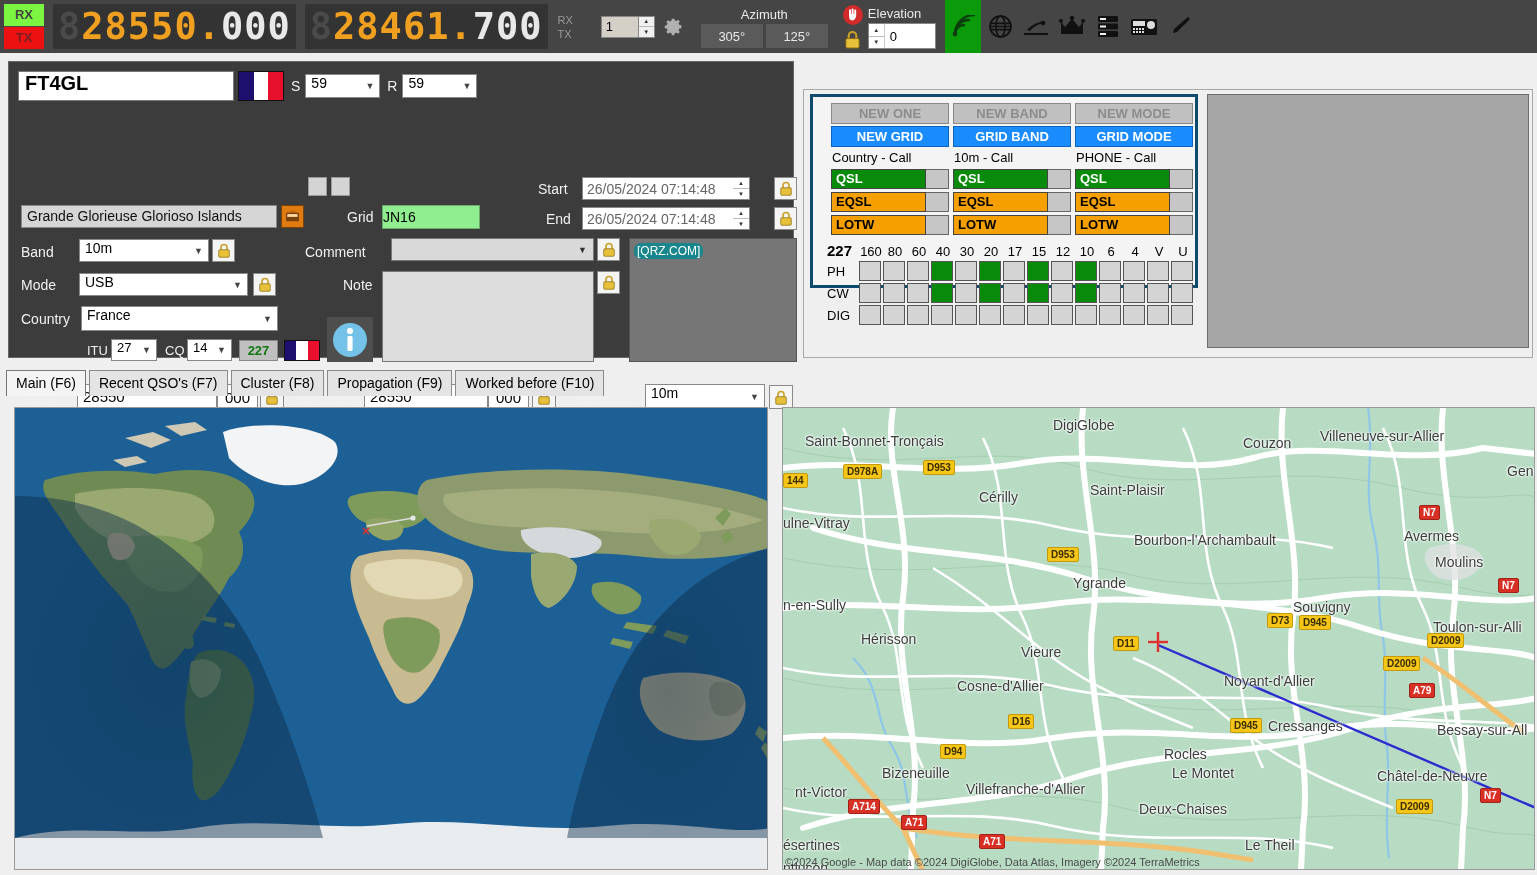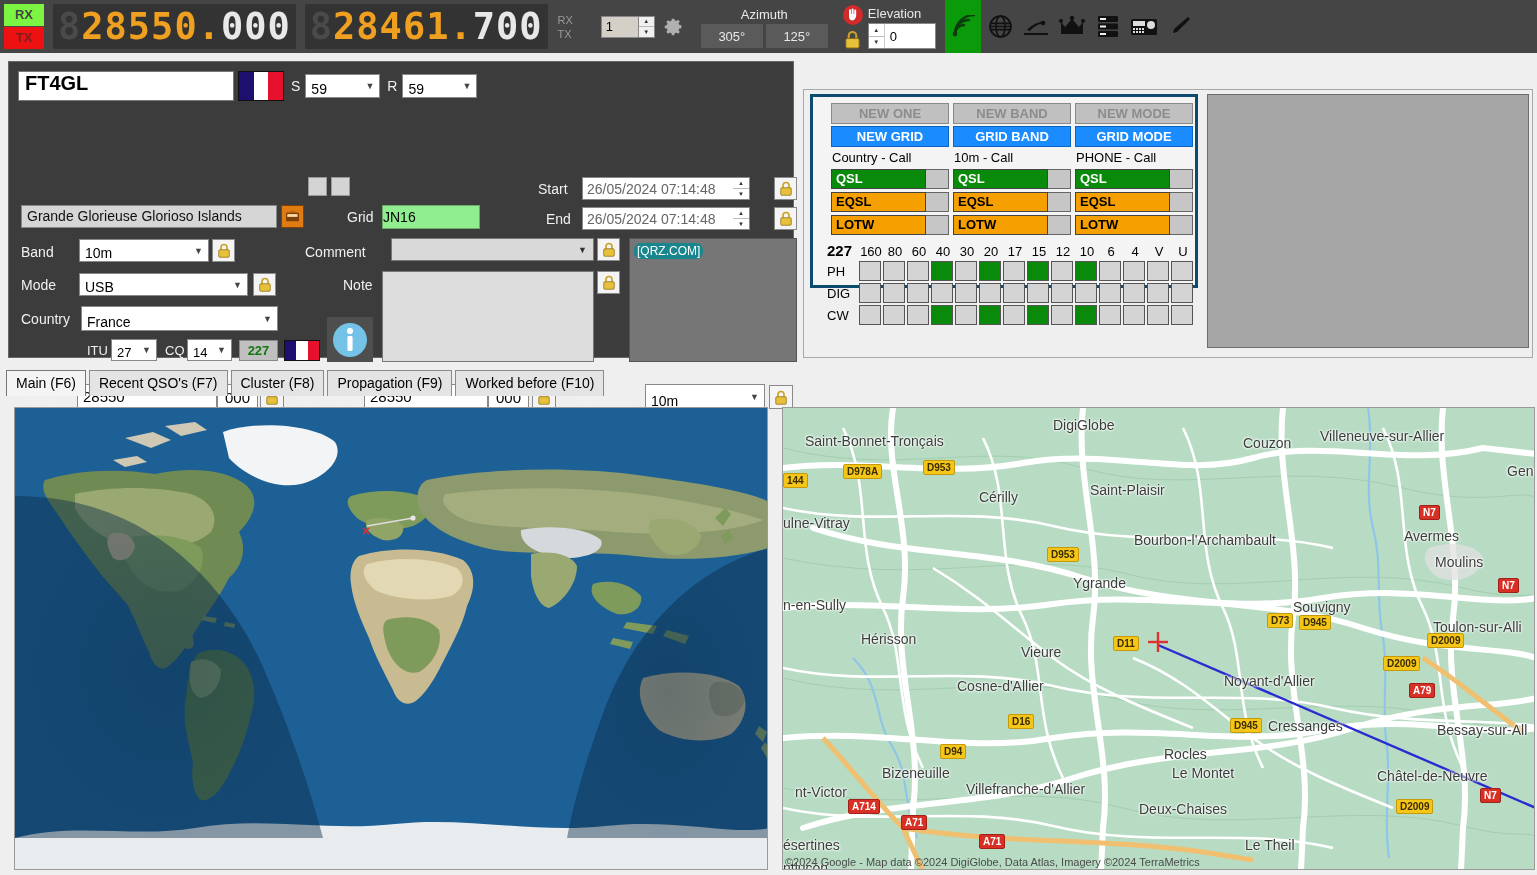--- a/index.html
+++ b/index.html
@@ -122,21 +122,21 @@
     display:flex; border:1px solid #111;
   }
   .flagfr i { flex:1; }
   .flagfr i:nth-child(1){ background:#1d0f6e; }
   .flagfr i:nth-child(2){ background:#fff; }
   .flagfr i:nth-child(3){ background:#e8112d; }
 
   .srlbl { color:#f0f0f0; margin:0 5px 0 7px; font-size:14px; }
   .sel {
     height:24px; background:#fff; border:1px solid #888;
-    font-size:14px; display:flex; align-items:flex-end;
+    font-size:14px; display:flex; align-items:flex-start;
     padding-left:5px; position:relative; color:#000;
   }
   .sel .cv {
     position:absolute; right:5px; top:50%; transform:translateY(-50%);
     font-size:9px; color:#444;
   }
 
   .chkpair { position:absolute; left:299px; top:115px; display:flex; gap:4px; }
   .chkpair div { width:19px; height:19px; background:#d4d4d4; border:1px solid #999; }
 
@@ -771,51 +771,51 @@
                 <div class="bgcell on"></div>
                 <div class="bgcell"></div>
                 <div class="bgcell on"></div>
                 <div class="bgcell"></div>
                 <div class="bgcell"></div>
                 <div class="bgcell"></div>
                 <div class="bgcell"></div>
               </div>
             </div>
             <div class="bgrow">
+              <div class="rl">CW</div>
+              <div class="bgcells">
+                <div class="bgcell"></div>
+                <div class="bgcell"></div>
+                <div class="bgcell"></div>
+                <div class="bgcell on"></div>
+                <div class="bgcell"></div>
+                <div class="bgcell on"></div>
+                <div class="bgcell"></div>
+                <div class="bgcell on"></div>
+                <div class="bgcell"></div>
+                <div class="bgcell on"></div>
+                <div class="bgcell"></div>
+                <div class="bgcell"></div>
+                <div class="bgcell"></div>
+                <div class="bgcell"></div>
+              </div>
+            </div>
+            <div class="bgrow">
               <div class="rl">DIG</div>
               <div class="bgcells">
                 <div class="bgcell"></div>
                 <div class="bgcell"></div>
                 <div class="bgcell"></div>
                 <div class="bgcell"></div>
                 <div class="bgcell"></div>
                 <div class="bgcell"></div>
                 <div class="bgcell"></div>
                 <div class="bgcell"></div>
                 <div class="bgcell"></div>
                 <div class="bgcell"></div>
-                <div class="bgcell"></div>
-                <div class="bgcell"></div>
-                <div class="bgcell"></div>
-                <div class="bgcell"></div>
-              </div>
-            </div>
-            <div class="bgrow">
-              <div class="rl">CW</div>
-              <div class="bgcells">
-                <div class="bgcell"></div>
-                <div class="bgcell"></div>
-                <div class="bgcell"></div>
-                <div class="bgcell on"></div>
-                <div class="bgcell"></div>
-                <div class="bgcell on"></div>
-                <div class="bgcell"></div>
-                <div class="bgcell on"></div>
-                <div class="bgcell"></div>
-                <div class="bgcell on"></div>
                 <div class="bgcell"></div>
                 <div class="bgcell"></div>
                 <div class="bgcell"></div>
                 <div class="bgcell"></div>
               </div>
             </div>
           </div>
       </div>
     </div>
     <div id="rightgray"></div>

